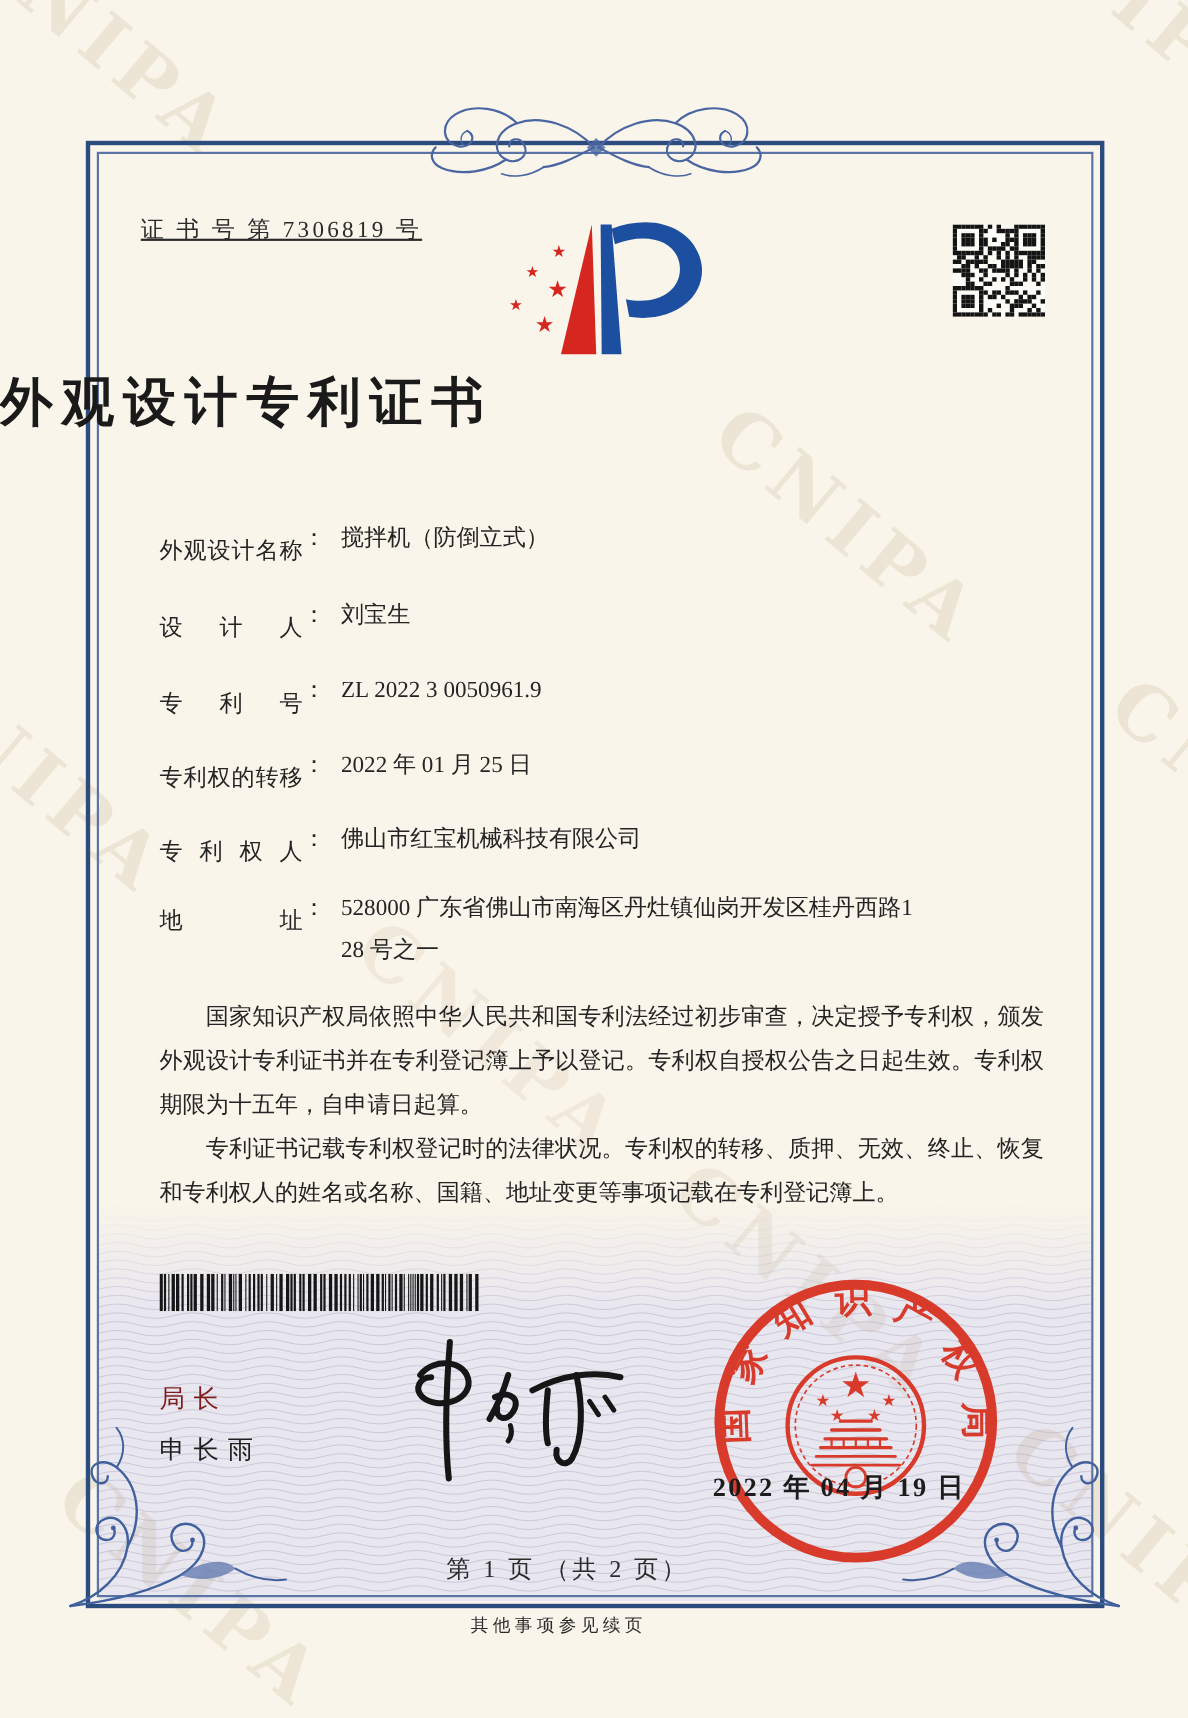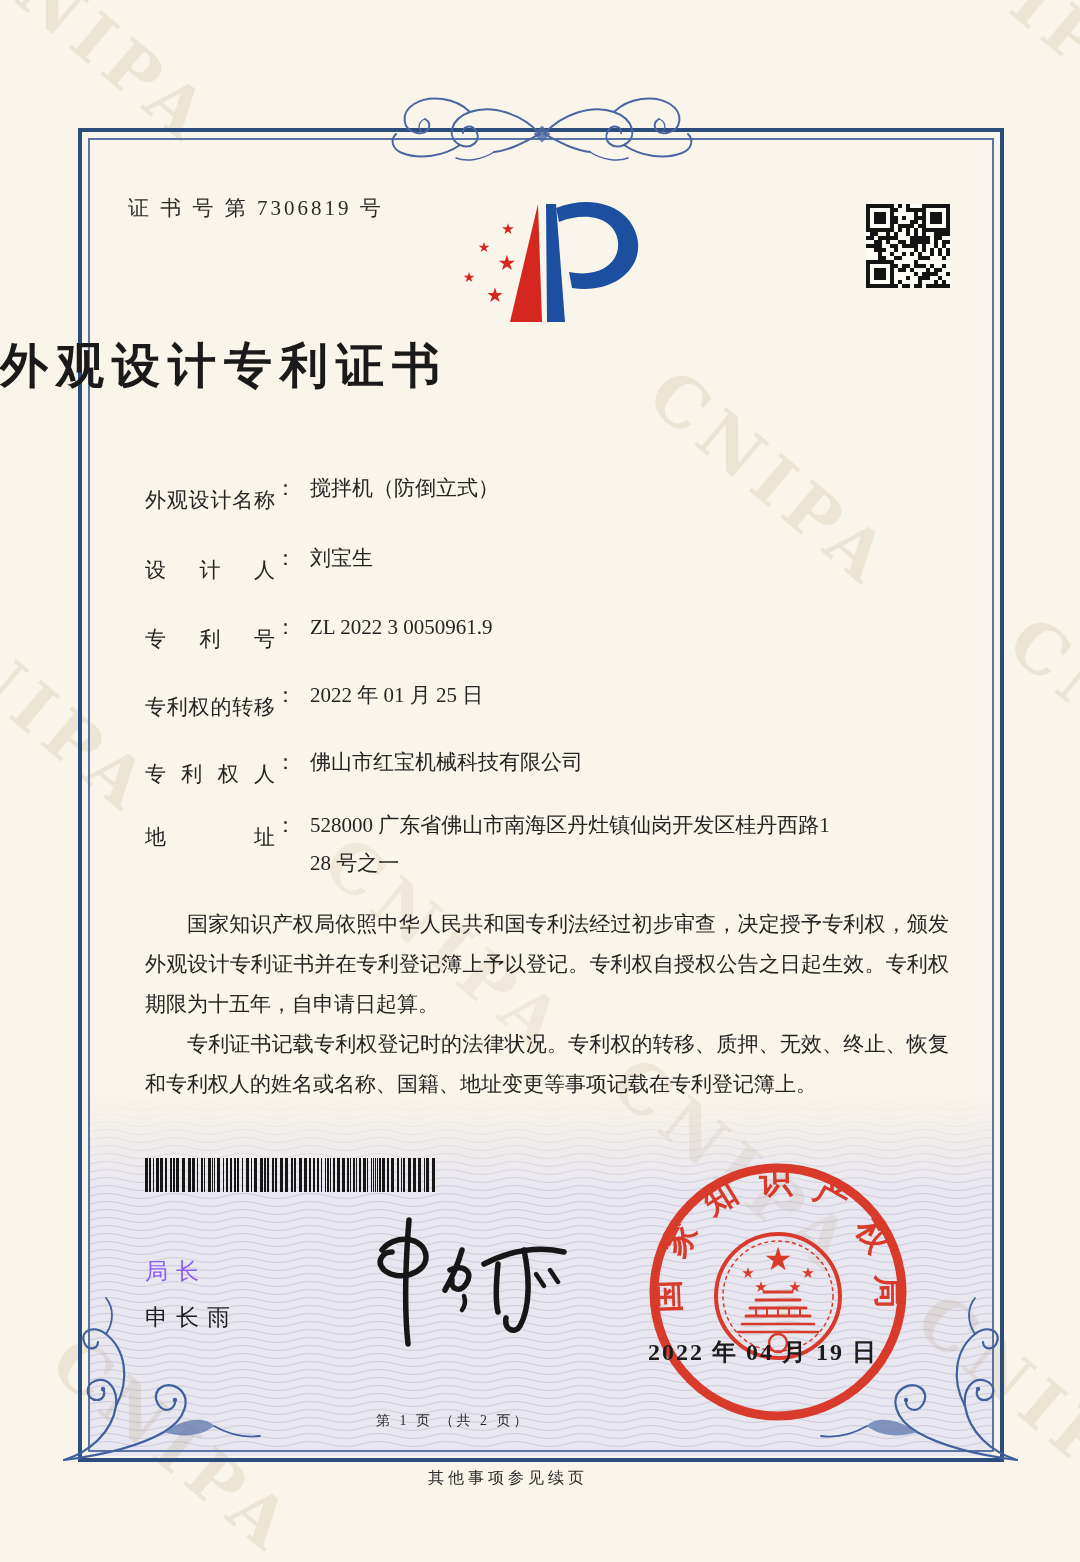--- a/index.html
+++ b/index.html
@@ -18,51 +18,51 @@
             mask-image:linear-gradient(to bottom,transparent 0,black 95px);}
   
   .border-outer{position:absolute;left:78px;top:128px;width:918px;height:1326px;
                 border:4px solid #2d4c7e;}
   .border-inner{position:absolute;left:88px;top:138px;width:902px;height:1310px;
                 border:2px solid #5a74a6;}
   .orn-top{position:absolute;left:372px;top:94px;width:340px;height:78px;}
   .orn-bl{position:absolute;left:56px;top:1292px;width:215px;height:175px;}
   .orn-br{position:absolute;left:810px;top:1292px;width:215px;height:175px;transform:scaleX(-1);}
   
-  .cert-no{position:absolute;left:128px;top:194px;font-size:21px;letter-spacing:3px;color:#2b2b2b;}
+  .cert-no{position:absolute;left:128px;top:194px;font-size:21px;letter-spacing:3px;color:#2b2b2b;text-decoration:underline;}
   .logo{position:absolute;left:446px;top:190px;width:210px;height:142px;}
   .qr{position:absolute;left:866px;top:204px;width:84px;height:84px;}
   .title{position:absolute;left:0;top:334px;width:980px;text-align:left;
          font-size:48px;font-weight:bold;letter-spacing:8px;color:#1a1a1a;}
   
   .row{position:absolute;left:145px;width:810px;font-size:21px;line-height:1.35;}
   .lab{display:inline-block;width:130px;text-align:justify;text-align-last:justify;
        vertical-align:top;white-space:nowrap;margin-top:12px;}
   .colon{vertical-align:top;}
   .val{display:inline-block;margin-left:14px;white-space:pre-line;vertical-align:top;max-width:640px;}
   .r0{top:474px}.r1{top:544px}.r2{top:613px}.r3{top:681px}.r4{top:748px}.r5{top:806px;line-height:38px}
   .rg{top:874px}
   .grp2{margin-left:22px;}
   
   .bodytext{position:absolute;left:145px;top:904px;width:804px;font-size:21px;line-height:40px;
             text-align:justify;}
   .bodytext p{margin:0;text-indent:2em;}
   
   .barcode{position:absolute;left:145px;top:1158px;width:292px;height:34px;}
   
-  .dir-title{position:absolute;left:145px;top:1256px;font-size:23px;letter-spacing:8px;color:#8b5cf6;}
+  .dir-title{position:absolute;left:145px;top:1256px;font-size:23px;letter-spacing:8px;color:#7f1d1d;}
   .dir-name{position:absolute;left:145px;top:1302px;font-size:23px;letter-spacing:8px;color:#1f1f1f;}
   .signature{position:absolute;left:312px;top:1212px;width:265px;height:140px;}
   
   .seal{position:absolute;left:644px;top:1158px;width:268px;height:268px;opacity:.94;}
   .seal-date{position:absolute;left:628px;top:1336px;width:270px;text-align:center;
              font-size:24px;letter-spacing:2px;color:#1c1c1c;font-weight:bold;}
   
-  .page-info{position:absolute;left:376px;top:1412px;width:280px;text-align:left;
-             font-size:14px;letter-spacing:3px;color:#2b2b2b;}
+  .page-info{position:absolute;left:376px;top:1412px;width:280px;text-align:center;
+             font-size:22px;letter-spacing:3px;color:#2b2b2b;}
   .cont-note{position:absolute;left:428px;top:1468px;font-size:16px;letter-spacing:4px;color:#2b2b2b;}
 </style>
 </head>
 <body>
 
 <div class="page">
 
   <div class="waveband">
     <svg id="wavesvg" width="902" height="362" viewBox="0 0 902 362">
       <rect x="0" y="0" width="902" height="362" fill="#e8e6ef"></rect>

